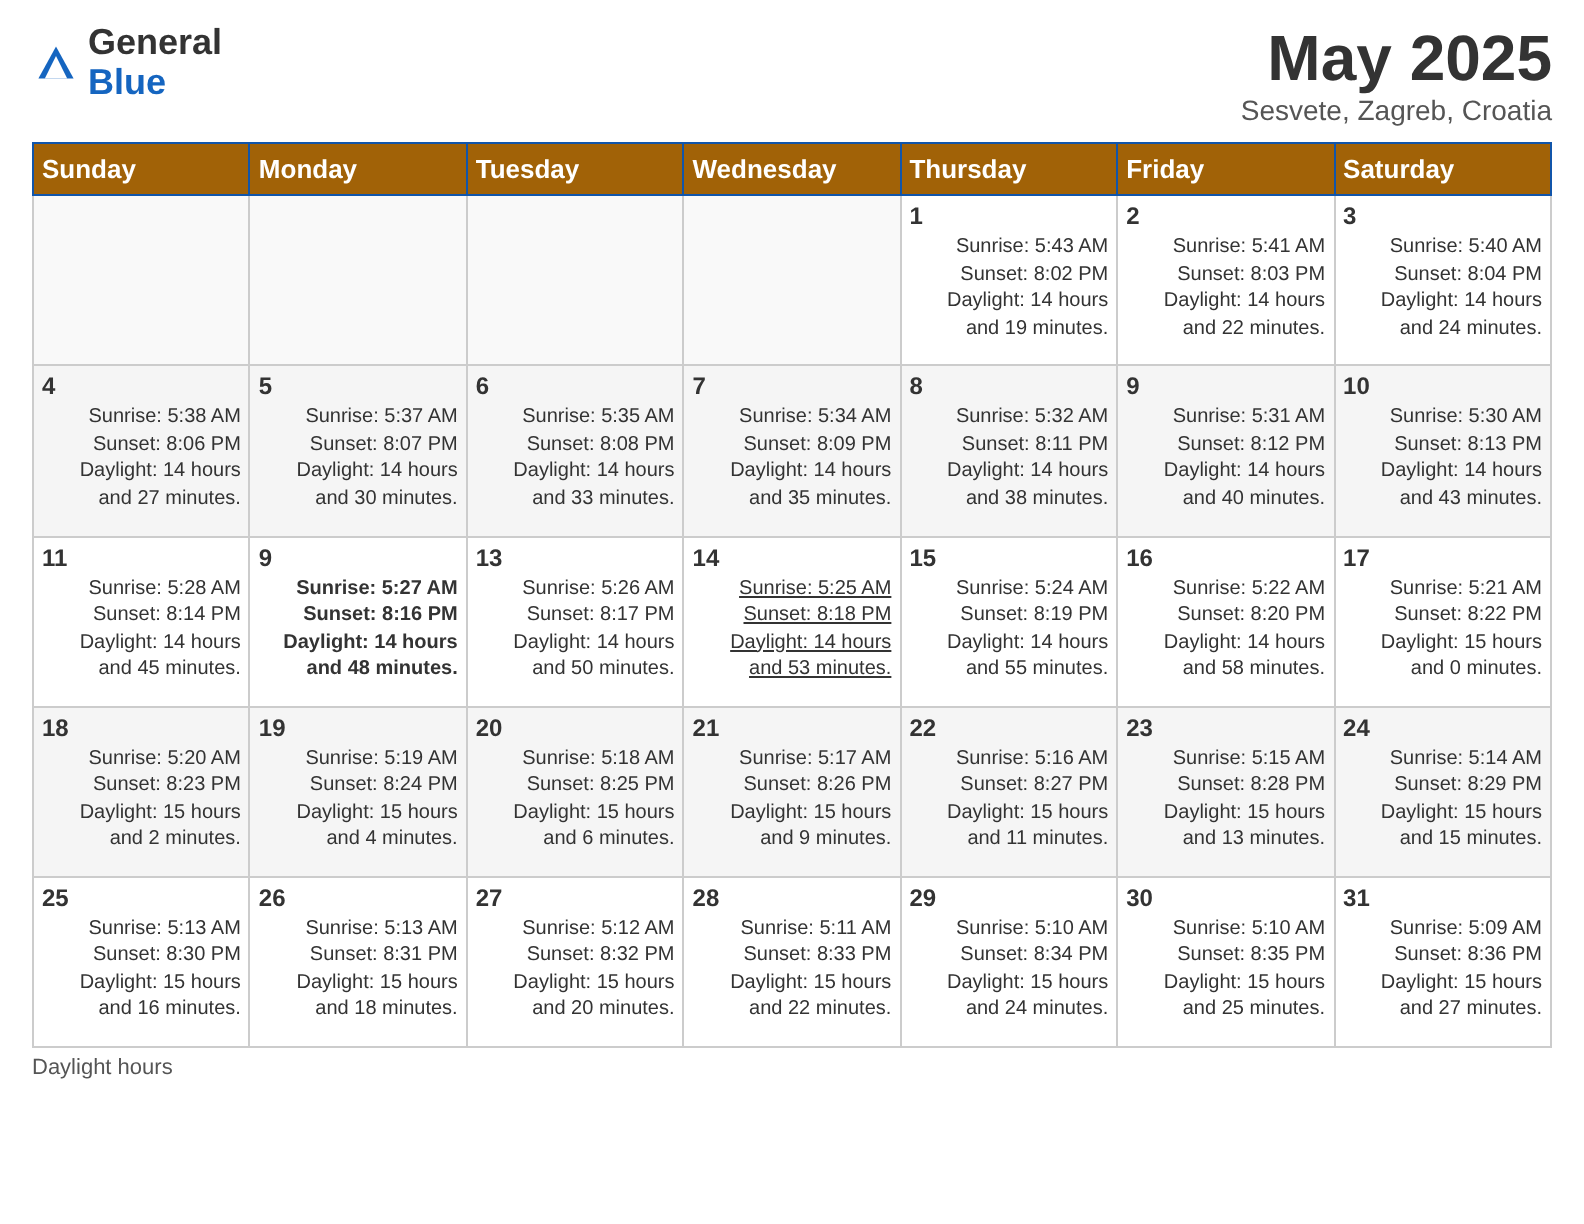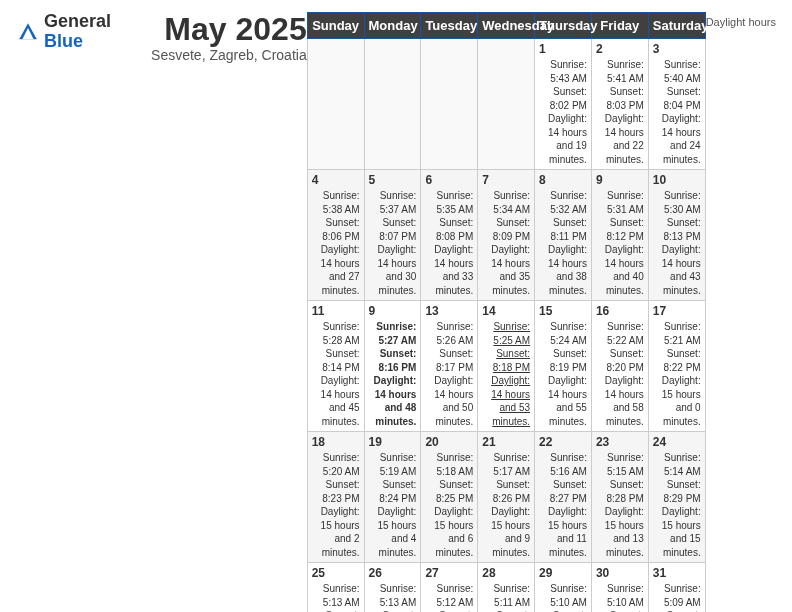--- a/index.html
+++ b/index.html
@@ -8,21 +8,21 @@
       background: #fff;
       width: 792px;
       height: 612px;
       overflow: hidden;
     }
     .page {
       width: 792px;
       height: 552px;
       padding: 12px 16px;
       display: flex;
-      flex-direction: row;
+      flex-direction: column;
     }
     .header {
       display: flex;
       justify-content: space-between;
       align-items: flex-start;
       margin-bottom: 8px;
     }
     .logo {
       display: flex;
       align-items: center;
@@ -54,26 +54,26 @@
       color: #555;
     }
     .calendar {
       flex: 1;
       border: 1px solid #ccc;
       border-collapse: collapse;
       width: 100%;
       table-layout: fixed;
     }
     .calendar th {
-      background: #404040;
+      background: #a16207;
       color: #fff;
       font-size: 13px;
       font-weight: bold;
       padding: 5px 4px;
-      text-align: center;
+      text-align: left;
       border: 1px solid #1155aa;
     }
     .calendar td {
       border: 1px solid #ccc;
       vertical-align: top;
       padding: 3px 4px;
       font-size: 10.5px;
       color: #333;
       background: #fff;
       height: 82px;

